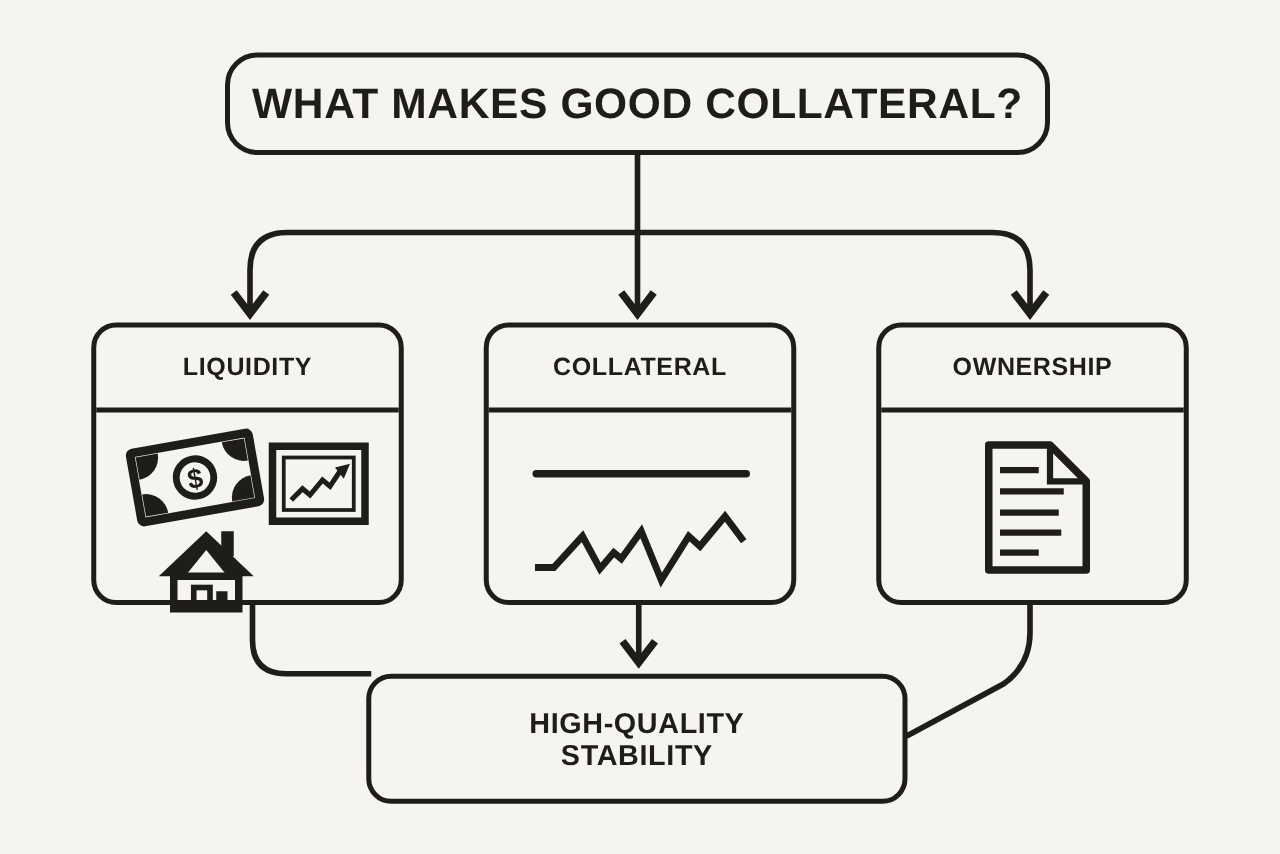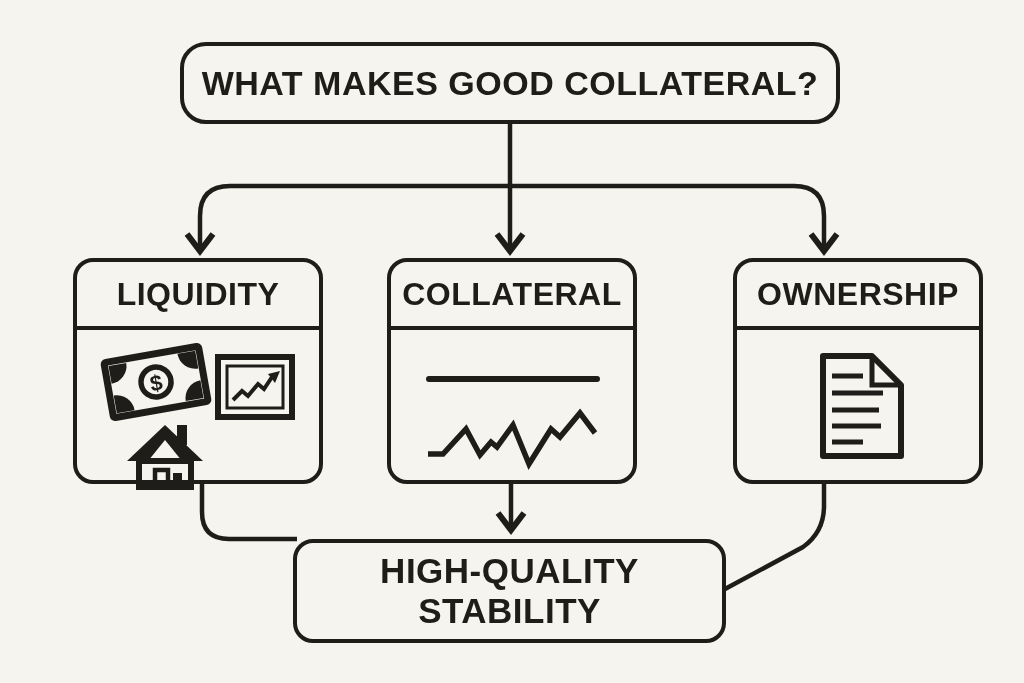--- a/index.html
+++ b/index.html
@@ -15,33 +15,33 @@
   .connectors{position:absolute;left:0;top:0;pointer-events:none;}
   .box{position:absolute;border:4px solid var(--ink);background:var(--bg);box-sizing:border-box;}
   .title-box{
     left:180px;top:42px;width:660px;height:82px;border-radius:26px;
     display:flex;align-items:center;justify-content:center;
     font-size:34px;font-weight:700;letter-spacing:.5px;white-space:nowrap;
   }
   .factor-box{top:258px;width:250px;height:226px;border-radius:20px;}
   .factor-box.liquidity{left:73px;}
   .factor-box.stability{left:387px;}
-  .factor-box.ownership{left:733px;}
+  .factor-box.ownership{left:701px;}
   .factor-header{
     height:64px;border-bottom:4px solid var(--ink);
     display:flex;align-items:center;justify-content:center;
-    font-size:32px;font-weight:700;letter-spacing:.5px;
+    font-size:20px;font-weight:700;letter-spacing:.5px;
   }
   .factor-body{position:relative;height:150px;}
   .icon{position:absolute;}
   .icon svg{display:block;overflow:visible;}
   .result-box{
     left:293px;top:539px;width:433px;height:104px;border-radius:20px;
     display:flex;flex-direction:column;align-items:center;justify-content:center;
-    font-size:35px;font-weight:700;line-height:1.14;letter-spacing:.5px;text-align:center;
+    font-size:23px;font-weight:700;line-height:1.14;letter-spacing:.5px;text-align:center;
   }
   .stroke{stroke:var(--ink);fill:none;}
   .fillink{fill:var(--ink);stroke:none;}
   .fillbg{fill:var(--bg);stroke:none;}
 </style>
 </head>
 <body>
 
 <div class="canvas">
 

